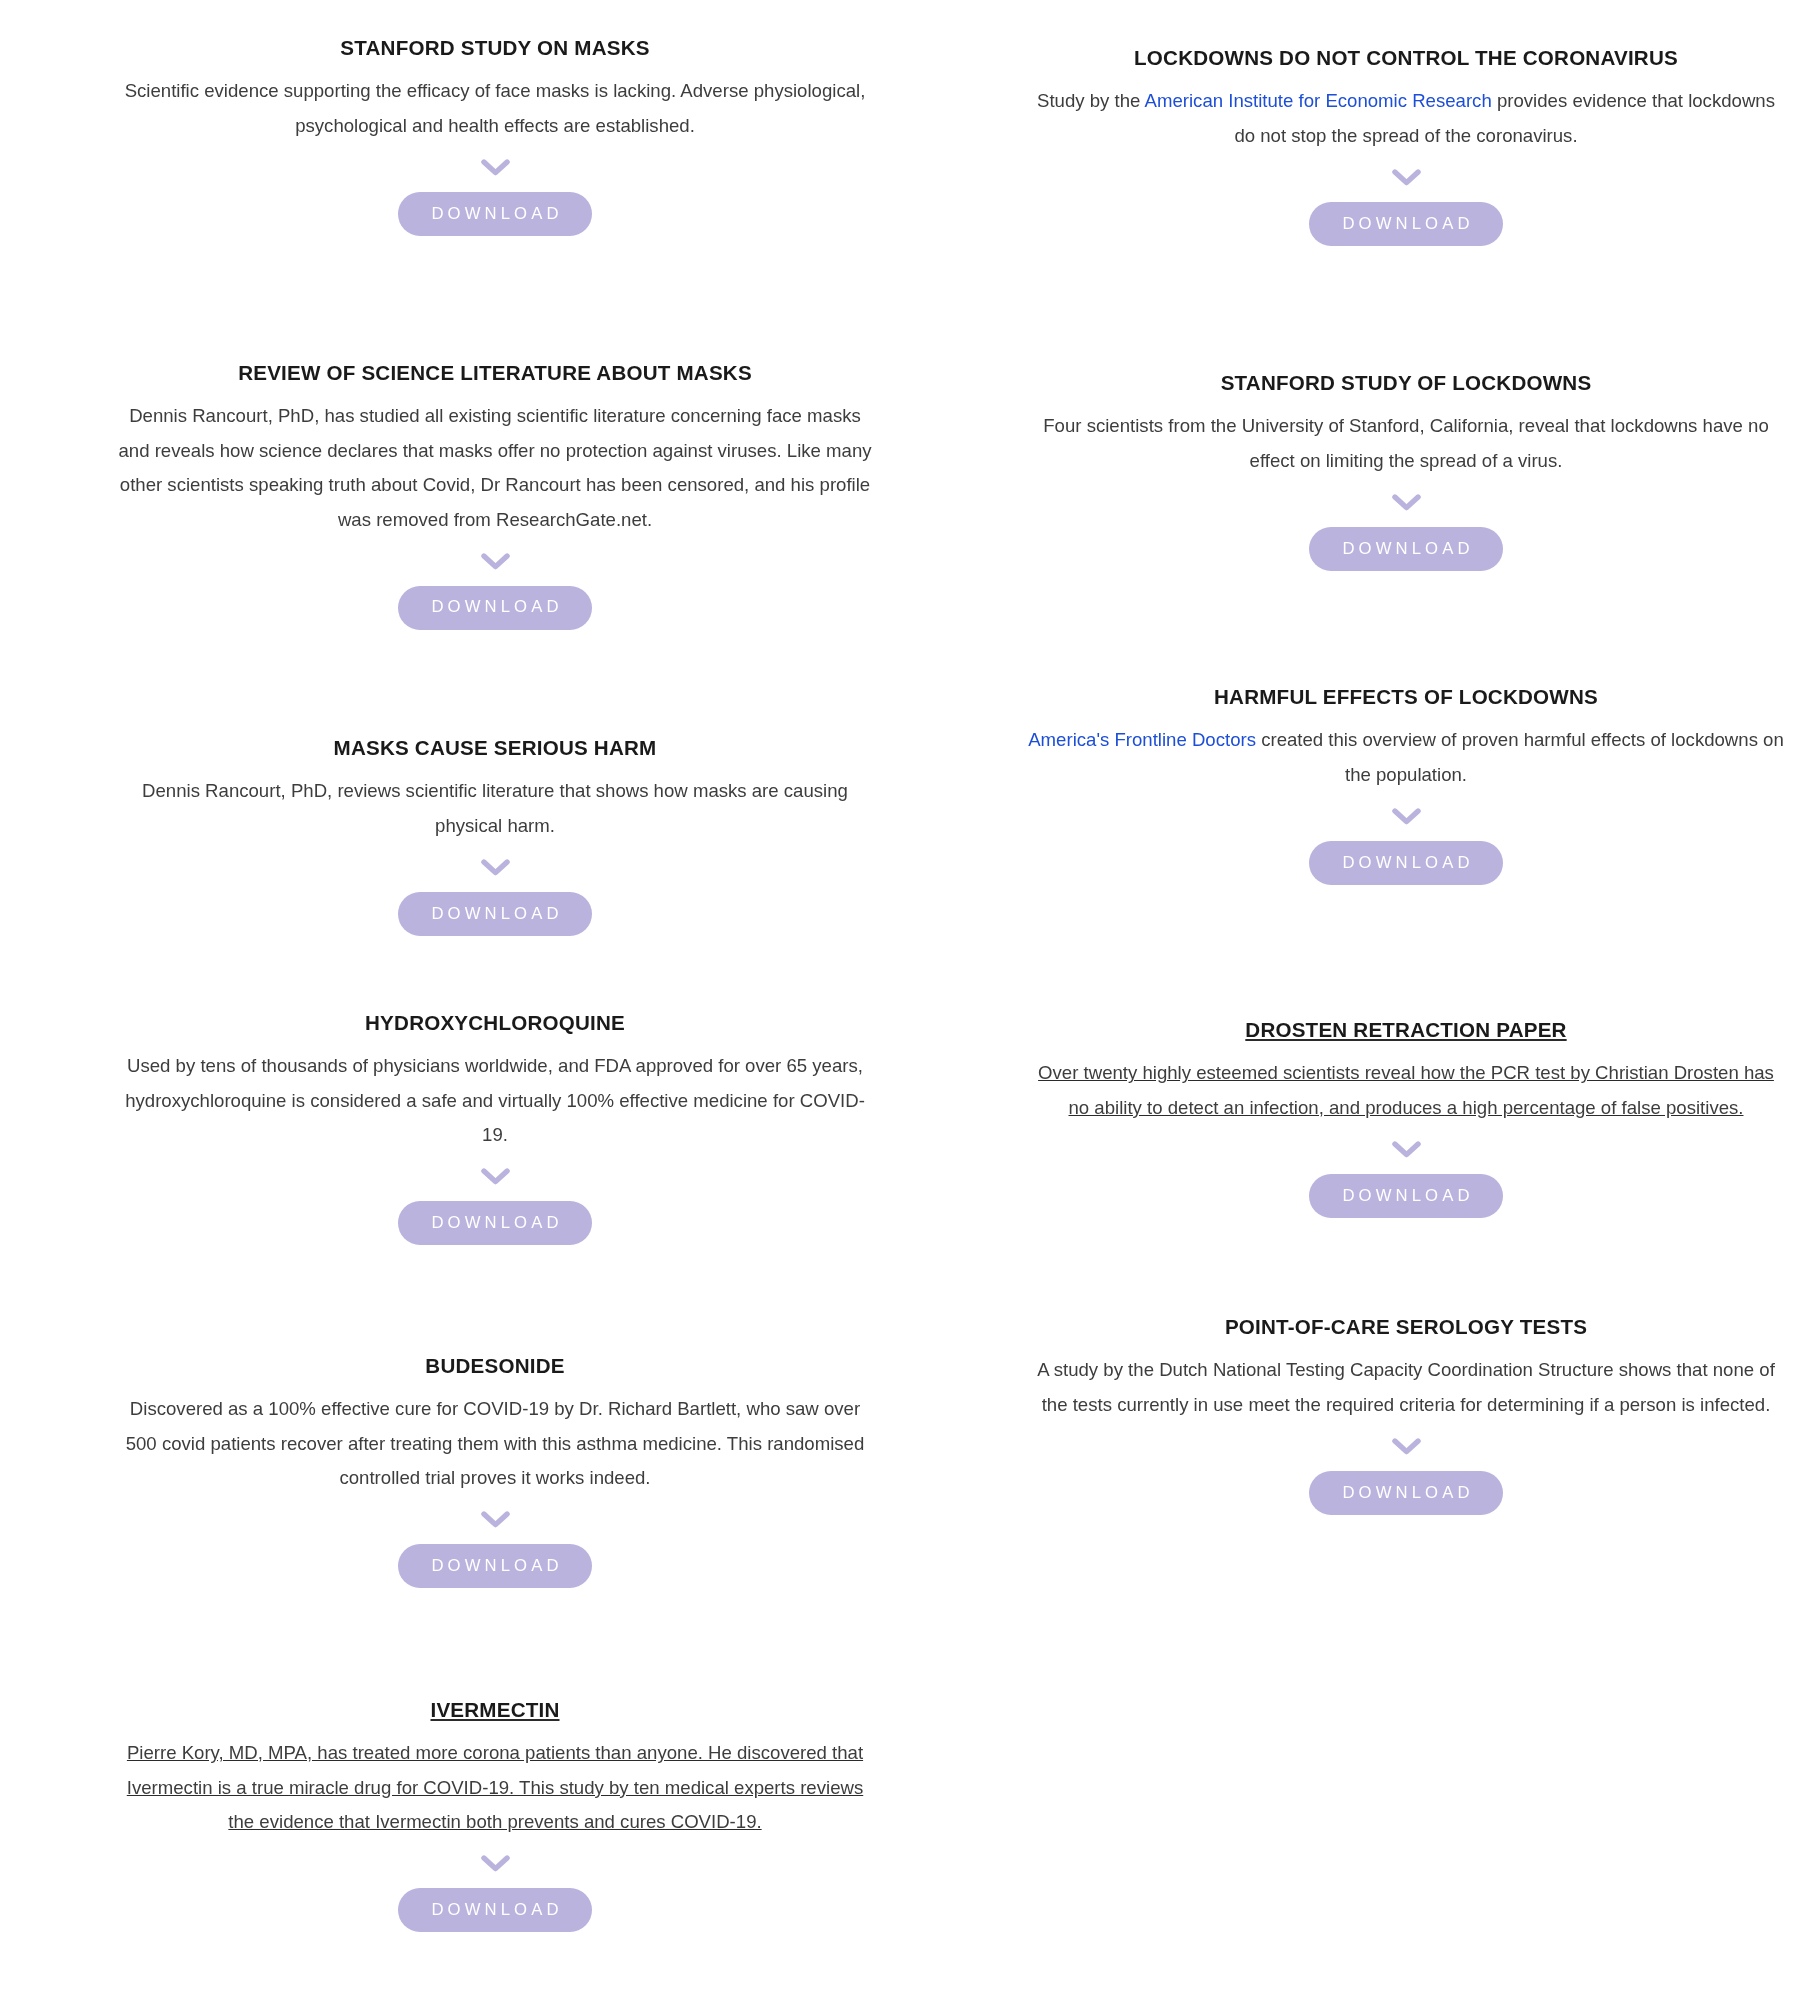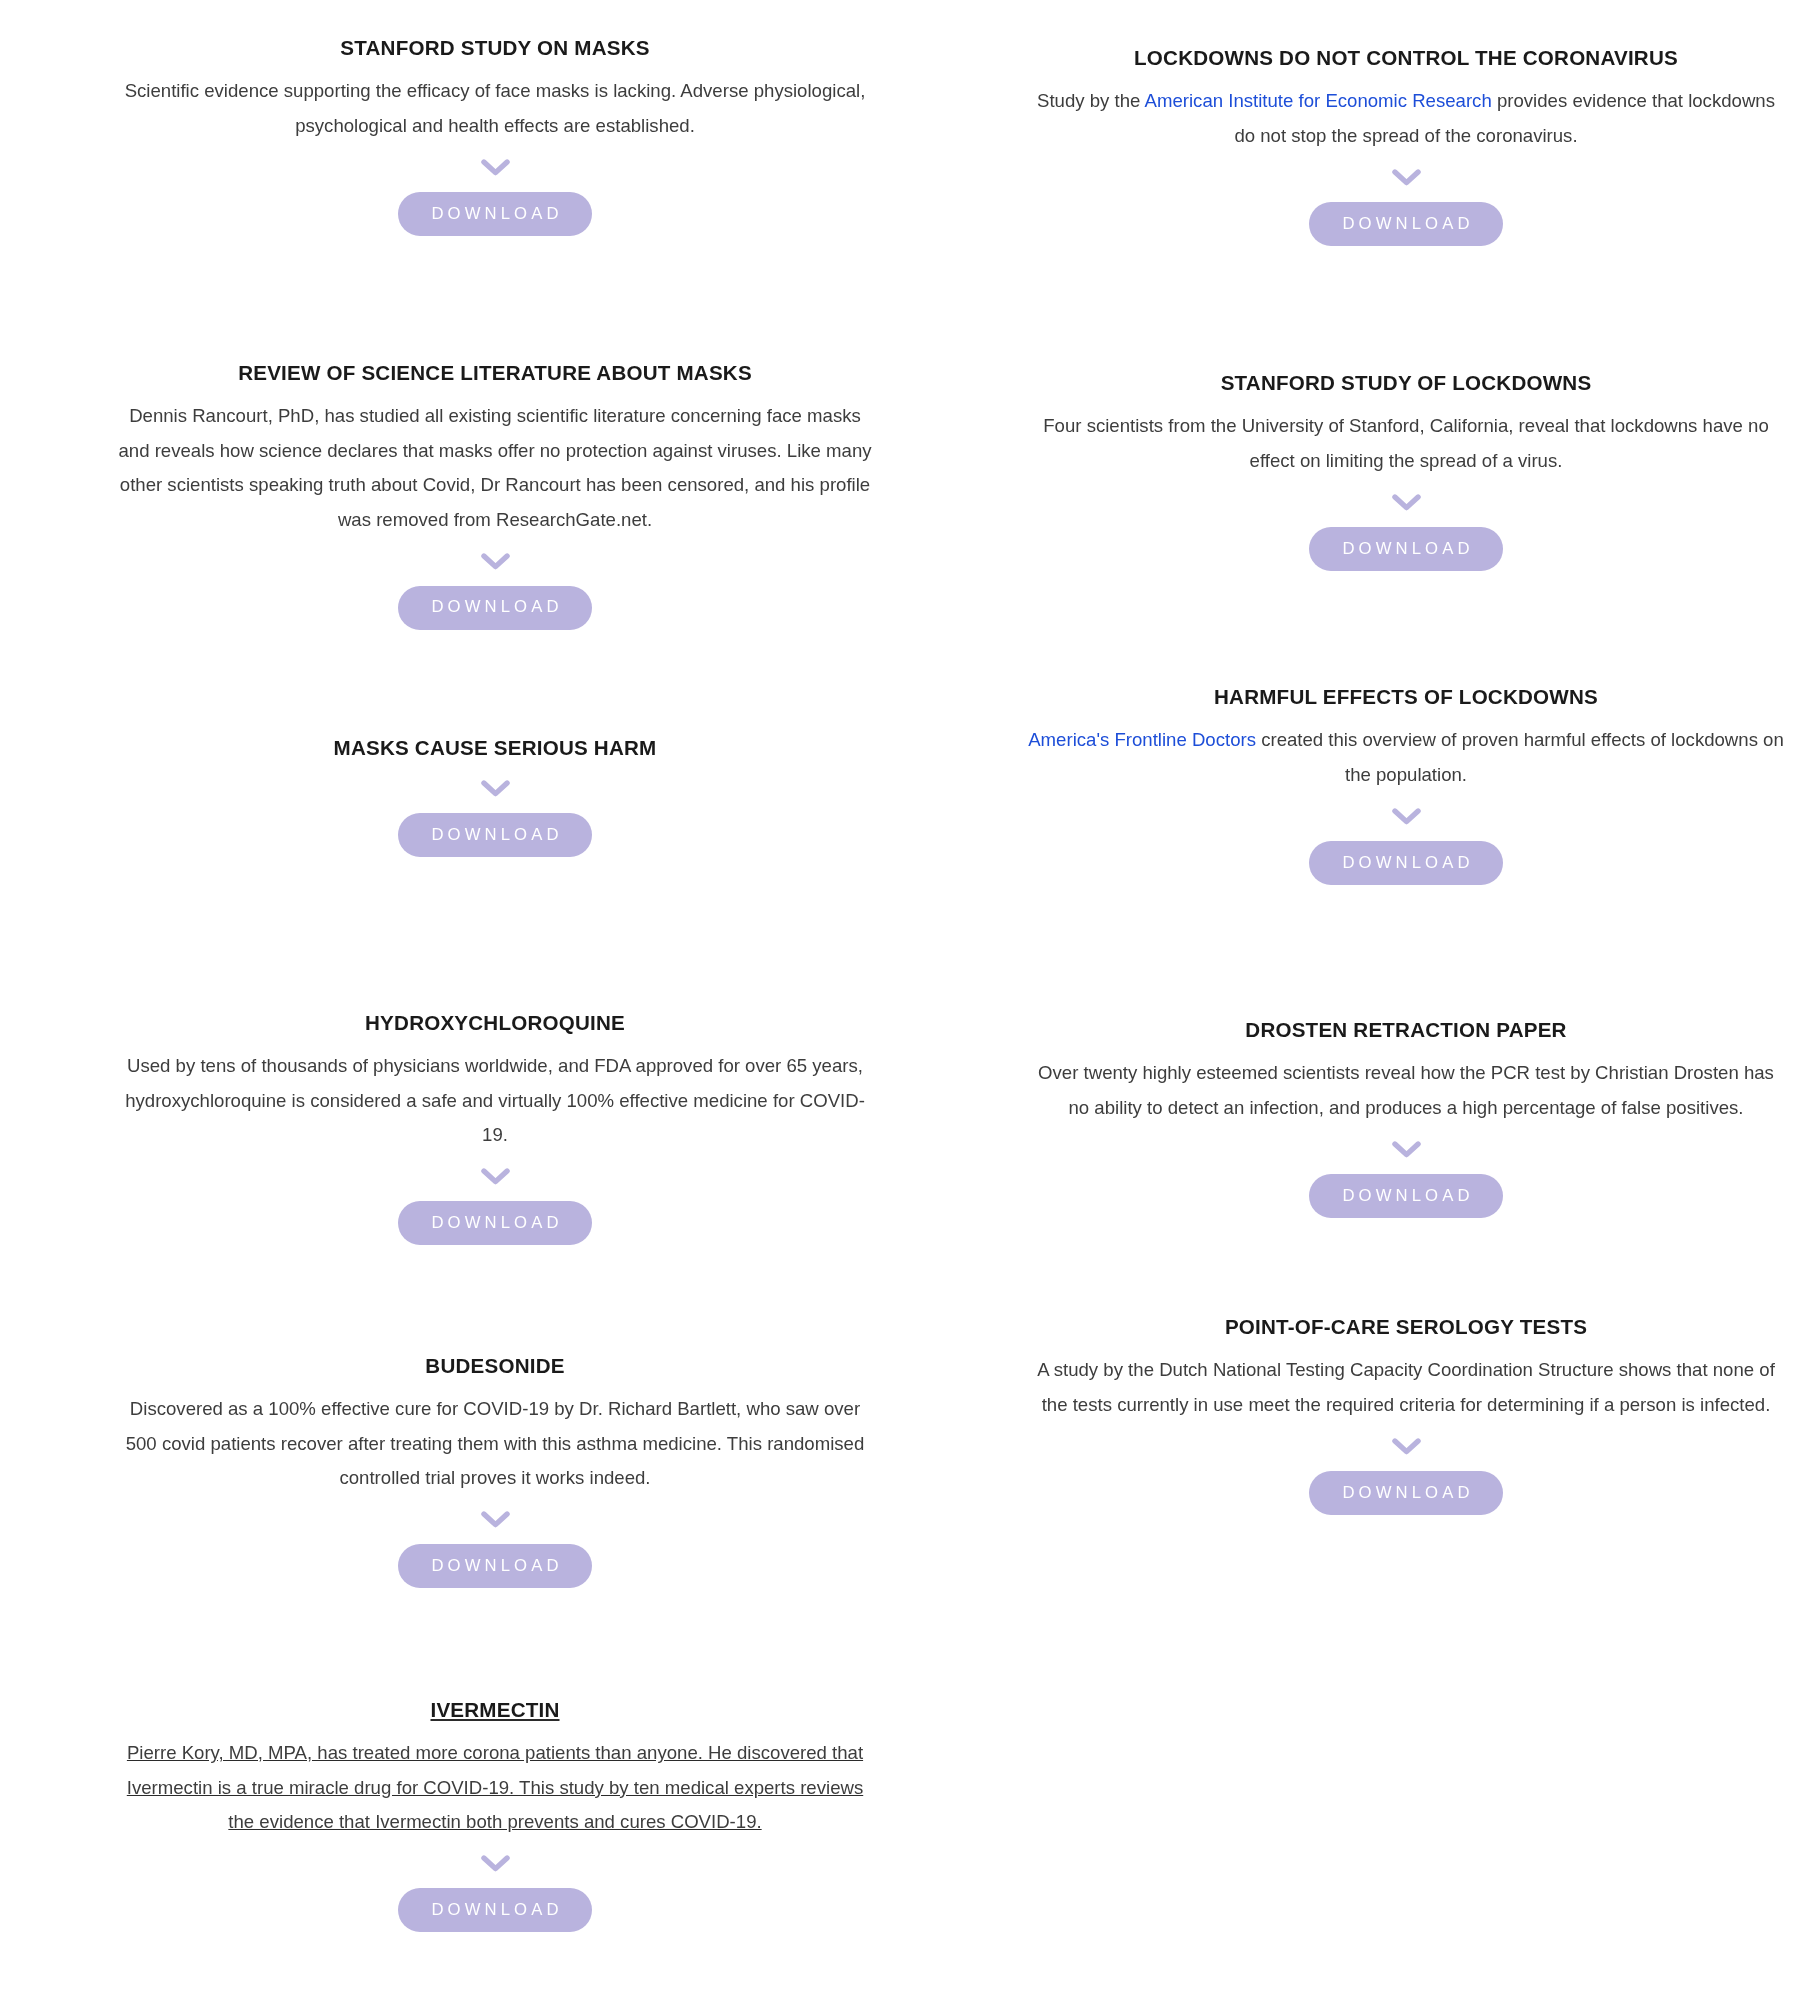--- a/index.html
+++ b/index.html
@@ -113,20 +113,21 @@
       <div class="chevron-wrap">
         <svg class="chevron-icon" viewBox="0 0 30 20">
             <path d="M3 4 L15 15 L27 4" fill="none" stroke="#b9b3de" stroke-width="5.5" stroke-linecap="round" stroke-linejoin="round"></path>
           </svg>
       </div>
       <button class="download-btn">DOWNLOAD</button>
     </div>
 
     <div class="card" style="top:735px;">
       <div class="card-title">MASKS CAUSE SERIOUS HARM</div>
+      <div class="card-body"><span>Dennis Rancourt, PhD, reviews scientific literature that shows how masks are causing physical harm.</span><span class="inline-link"></span><span></span></div>
       <div class="chevron-wrap">
         <svg class="chevron-icon" viewBox="0 0 30 20">
             <path d="M3 4 L15 15 L27 4" fill="none" stroke="#b9b3de" stroke-width="5.5" stroke-linecap="round" stroke-linejoin="round"></path>
           </svg>
       </div>
       <button class="download-btn">DOWNLOAD</button>
     </div>
 
     <div class="card" style="top:1010px;">
       <div class="card-title">HYDROXYCHLOROQUINE</div>
@@ -191,21 +192,21 @@
       <div class="card-title">HARMFUL EFFECTS OF LOCKDOWNS</div>
       <div class="card-body"><span></span><span class="inline-link">America's Frontline Doctors</span><span> created this overview of proven harmful effects of lockdowns on the population.</span></div>
       <div class="chevron-wrap">
         <svg class="chevron-icon" viewBox="0 0 30 20">
             <path d="M3 4 L15 15 L27 4" fill="none" stroke="#b9b3de" stroke-width="5.5" stroke-linecap="round" stroke-linejoin="round"></path>
           </svg>
       </div>
       <button class="download-btn">DOWNLOAD</button>
     </div>
 
-    <div class="card" style="top:1017px;">
+    <div class="card" style="top:1017px;text-decoration:underline;">
       <div class="card-title">DROSTEN RETRACTION PAPER</div>
       <div class="card-body"><span>Over twenty highly esteemed scientists reveal how the PCR test by Christian Drosten has no ability to detect an infection, and produces a high percentage of false positives.</span><span class="inline-link"></span><span></span></div>
       <div class="chevron-wrap">
         <svg class="chevron-icon" viewBox="0 0 30 20">
             <path d="M3 4 L15 15 L27 4" fill="none" stroke="#b9b3de" stroke-width="5.5" stroke-linecap="round" stroke-linejoin="round"></path>
           </svg>
       </div>
       <button class="download-btn">DOWNLOAD</button>
     </div>
 

